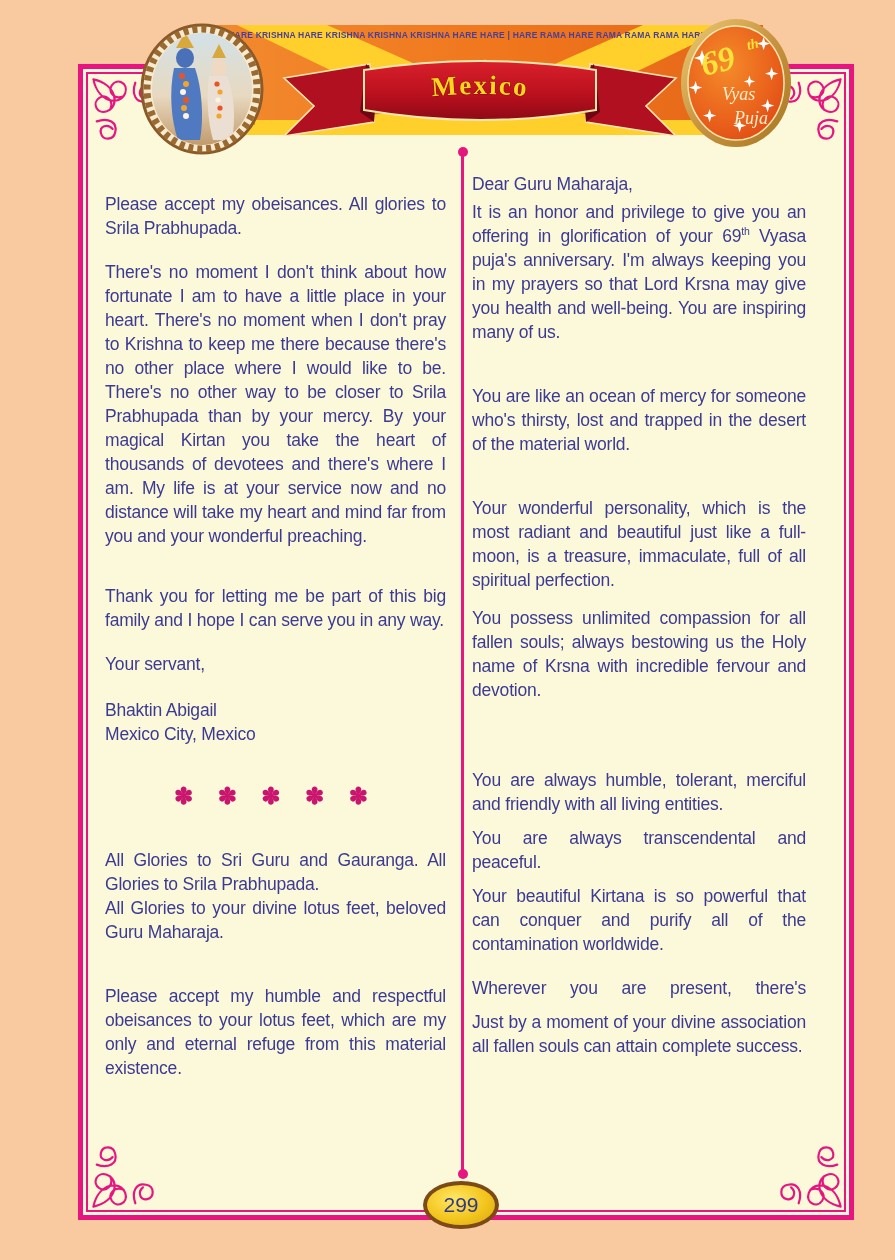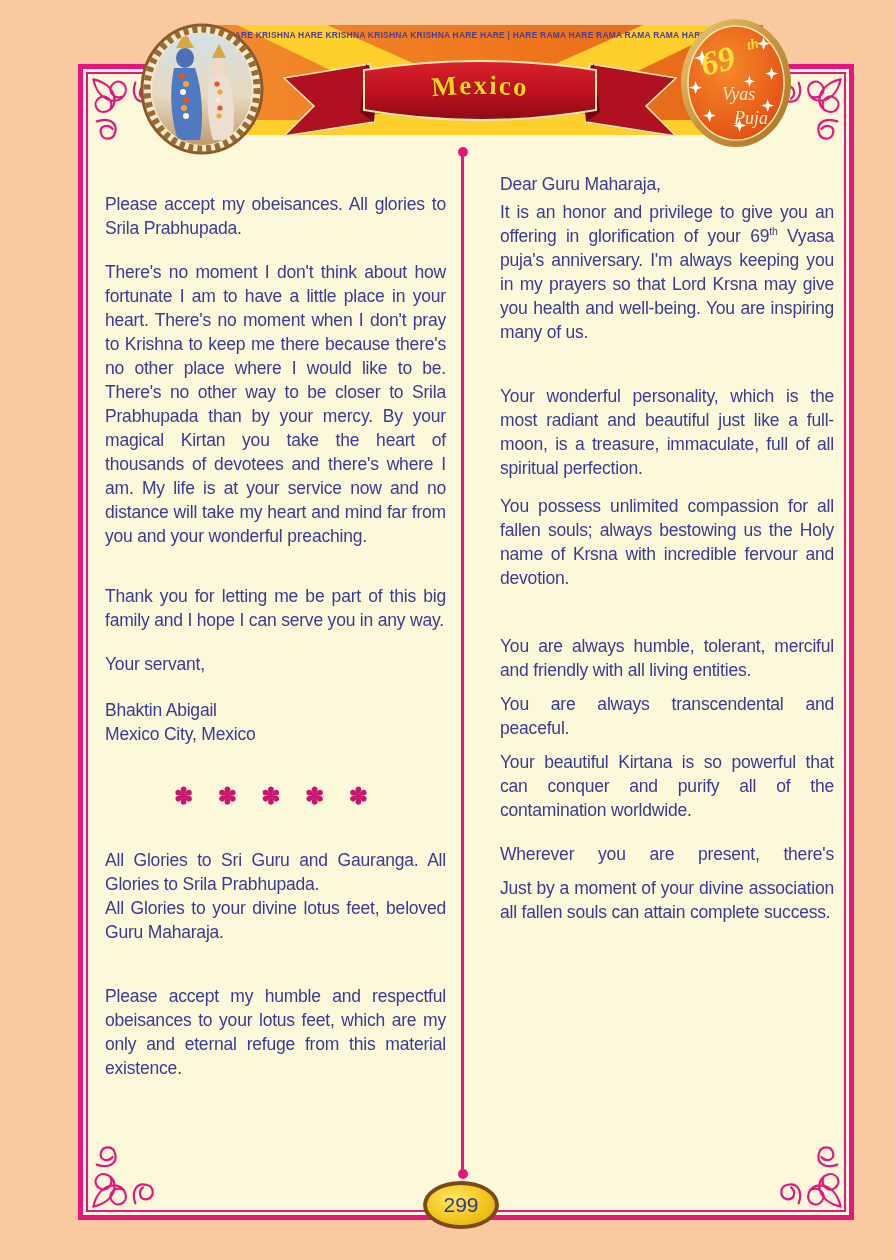--- a/index.html
+++ b/index.html
@@ -35,29 +35,29 @@
   .divider{position:absolute;left:461px;top:152px;width:3px;height:1022px;background:#e6157f;z-index:2;}
   .divider::before,.divider::after{content:"";position:absolute;left:-3.5px;width:10px;height:10px;
           border-radius:50%;background:#e6157f;}
   .divider::before{top:-5px;}
   .divider::after{bottom:-5px;}
 
   
   .col{position:absolute;top:172px;z-index:3;color:#3c3a92;
        font-size:17.5px;line-height:24px;letter-spacing:-.2px;text-align:justify;}
   .col-left{left:105px;width:341px;}
-  .col-right{left:500px;width:334px;}
+  .col-right{left:472px;width:334px;}
   .para{margin:0;}
   sup{font-size:.6em;line-height:0;}
   .justify-last{text-align-last:justify;}
   .separator{margin-top:38px;height:30px;text-align:center;color:#c9156e;
              font-size:23px;font-weight:bold;letter-spacing:9px;}
   .mt0{margin-top:0}.mt4{margin-top:4px}.mt10{margin-top:10px}.mt14{margin-top:14px}
   .mt20{margin-top:36px}.mt22{margin-top:22px}.mt24{margin-top:20px}.mt34{margin-top:34px}
-  .mt38{}.mt40{margin-top:40px}.mt42{margin-top:44px}
+  .mt38{}.mt40{margin-top:40px}.mt42{margin-top:66px}
 
   
   .pagenum{position:absolute;left:423px;top:1181px;width:76px;height:48px;z-index:7;
            border-radius:50%;background:radial-gradient(ellipse at 40% 35%,#ffe764 0%,#f3c51d 55%,#d9a60e 100%);
            border:4px solid #7c4a16;box-sizing:border-box;
            display:flex;align-items:center;justify-content:center;
            color:#2f3a8c;font-weight:normal;font-size:21px;}
 </style>
 </head>
 <body>
@@ -186,20 +186,21 @@
     <p class="para mt0">Mexico City, Mexico</p>
     <div class="separator">✽ ✽ ✽ ✽ ✽</div>
     <p class="para mt34">All Glories to Sri Guru and Gauranga. All Glories to Srila Prabhupada.</p>
     <p class="para mt38">All Glories to your divine lotus feet, beloved Guru Maharaja.</p>
     <p class="para mt40">Please accept my humble and respectful obeisances to your lotus feet, which are my only and eternal refuge from this material existence.</p>
   </div>
 
   <div class="col col-right">
     <p class="para">Dear Guru Maharaja,</p>
     <p class="para mt4"><span>It is an honor and privilege to give you an offering in glorification of your 69</span><sup>th</sup><span> Vyasa puja's anniversary. I'm always keeping you in my prayers so that Lord Krsna may give you health and well-being. You are inspiring many of us.</span></p>
+    <p class="para mt40">You are like an ocean of mercy for someone who's thirsty, lost and trapped in the desert of the material world.</p>
     <p class="para mt40">Your wonderful personality, which is the most radiant and beautiful just like a full-moon, is a treasure, immaculate, full of all spiritual perfection.</p>
     <p class="para mt14">You possess unlimited compassion for all fallen souls; always bestowing us the Holy name of Krsna with incredible fervour and devotion.</p>
     <p class="para mt42">You are always humble, tolerant, merciful and friendly with all living entities.</p>
     <p class="para mt10">You are always transcendental and peaceful.</p>
     <p class="para mt10">Your beautiful Kirtana is so powerful that can conquer and purify all of the contamination worldwide.</p>
     <p class="para mt24 justify-last">Wherever you are present, there's</p>
     <p class="para mt10">Just by a moment of your divine association all fallen souls can attain complete success.</p>
   </div>
 
   <div class="pagenum">299</div>

